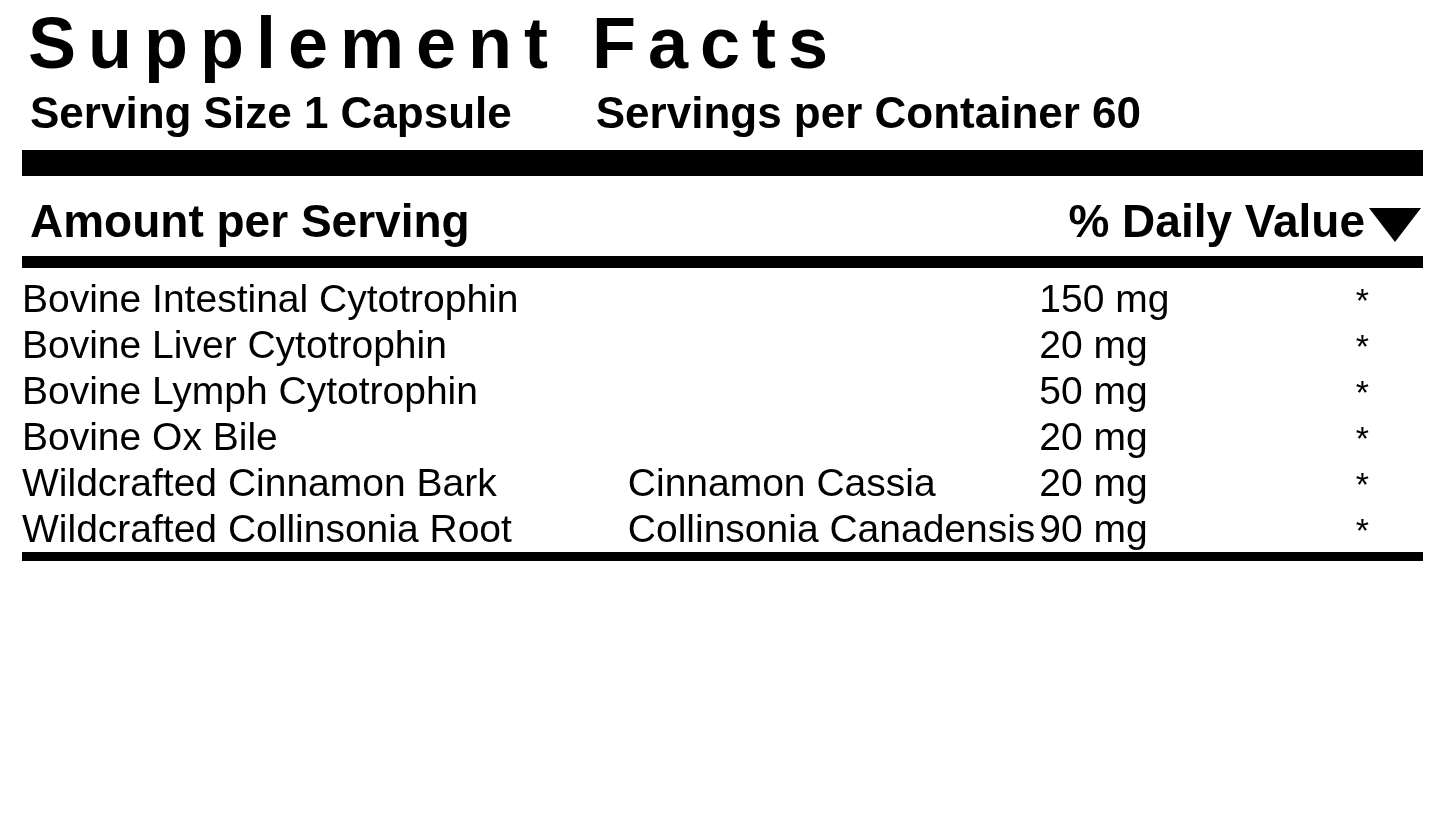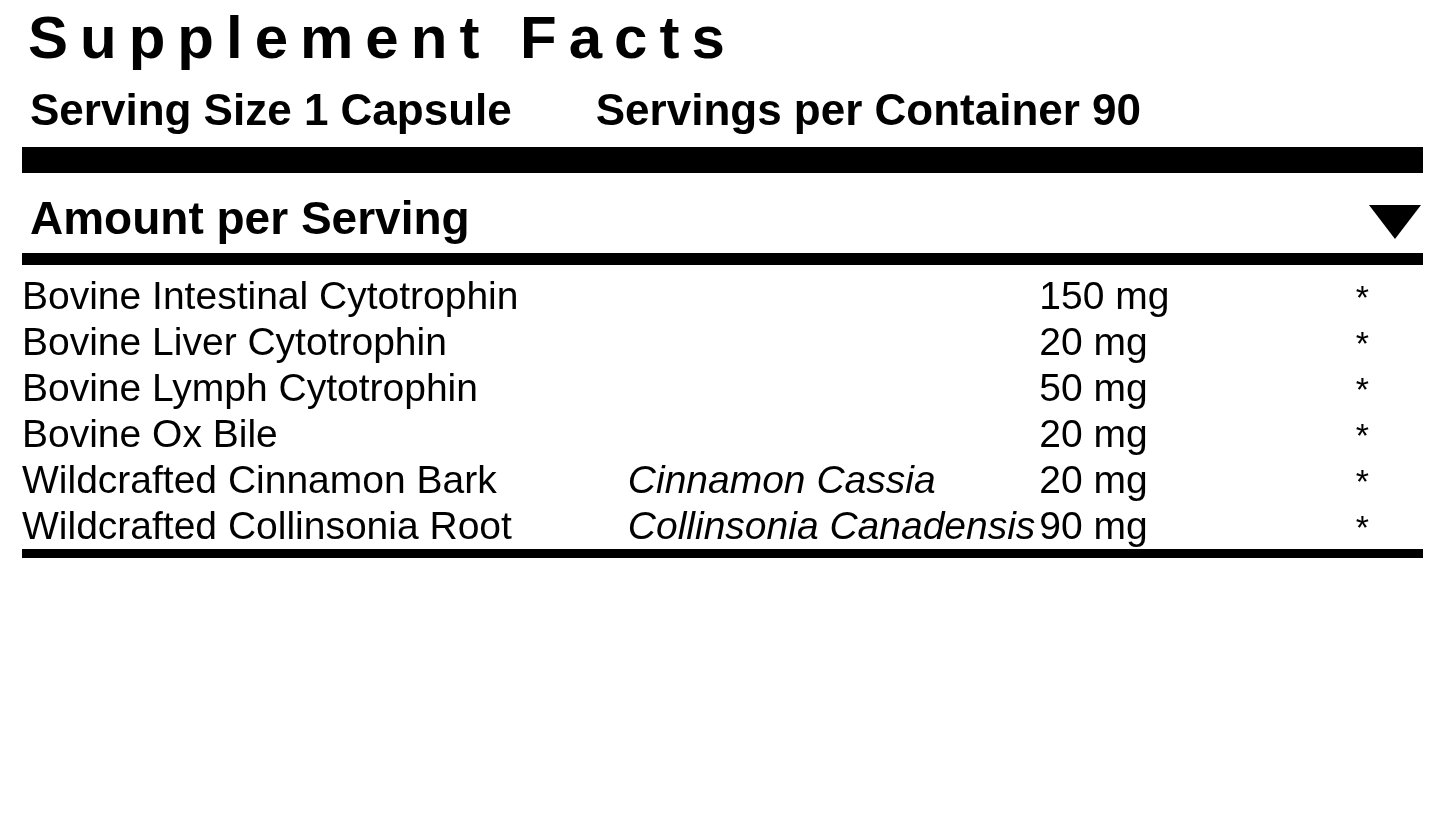--- a/index.html
+++ b/index.html
@@ -15,31 +15,31 @@
     overflow: hidden;
   }
   .panel {
     position: relative;
     width: 1445px;
     height: 813px;
     box-sizing: border-box;
     padding: 0 22px;
   }
   .title {
-    font-size: 60px;
+    font-size: 72px;
     font-weight: bold;
     letter-spacing: 12px;
     line-height: 1.05;
     margin: 6px 0 0 6px;
     white-space: nowrap;
   }
   .serving-row {
     display: flex;
     align-items: center;
-    margin: 16px 0 0 8px;
+    margin: 6px 0 0 8px;
     font-size: 44px;
     font-weight: bold;
     white-space: nowrap;
   }
   .serving-size {
     margin-right: 84px;
   }
   .rule-thick {
     height: 26px;
     background: #000;
@@ -88,21 +88,20 @@
   table.ingredients td {
     padding: 1px 0;
     white-space: nowrap;
     vertical-align: baseline;
   }
   td.name {
     padding-left: 8px;
     width: 600px;
   }
   td.latin {
-    font-style: italic;
     width: 400px;
   }
   td.amount {
     text-align: left;
     width: 260px;
     padding-right: 0;
   }
   td.dv {
     text-align: center;
     width: 120px;
@@ -115,28 +114,29 @@
 </style>
 </head>
 <body>
 
 <div class="panel">
 
   <div class="title">Supplement Facts</div>
 
   <div class="serving-row">
     <span class="serving-size">Serving Size 1 Capsule</span>
-    <span>Servings per Container 90</span>
+    <span>Servings per Container 60</span>
   </div>
 
   <div class="rule-thick"></div>
 
   <div class="header-row">
     <span>Amount per Serving</span>
     <span class="dv-head">
+      <span>% Daily Value</span>
       <span class="tri-down"></span>
     </span>
   </div>
 
   <div class="rule-medium"></div>
 
   <table class="ingredients">
     <tbody>
       <tr>
         <td class="name">Bovine Intestinal Cytotrophin</td>

